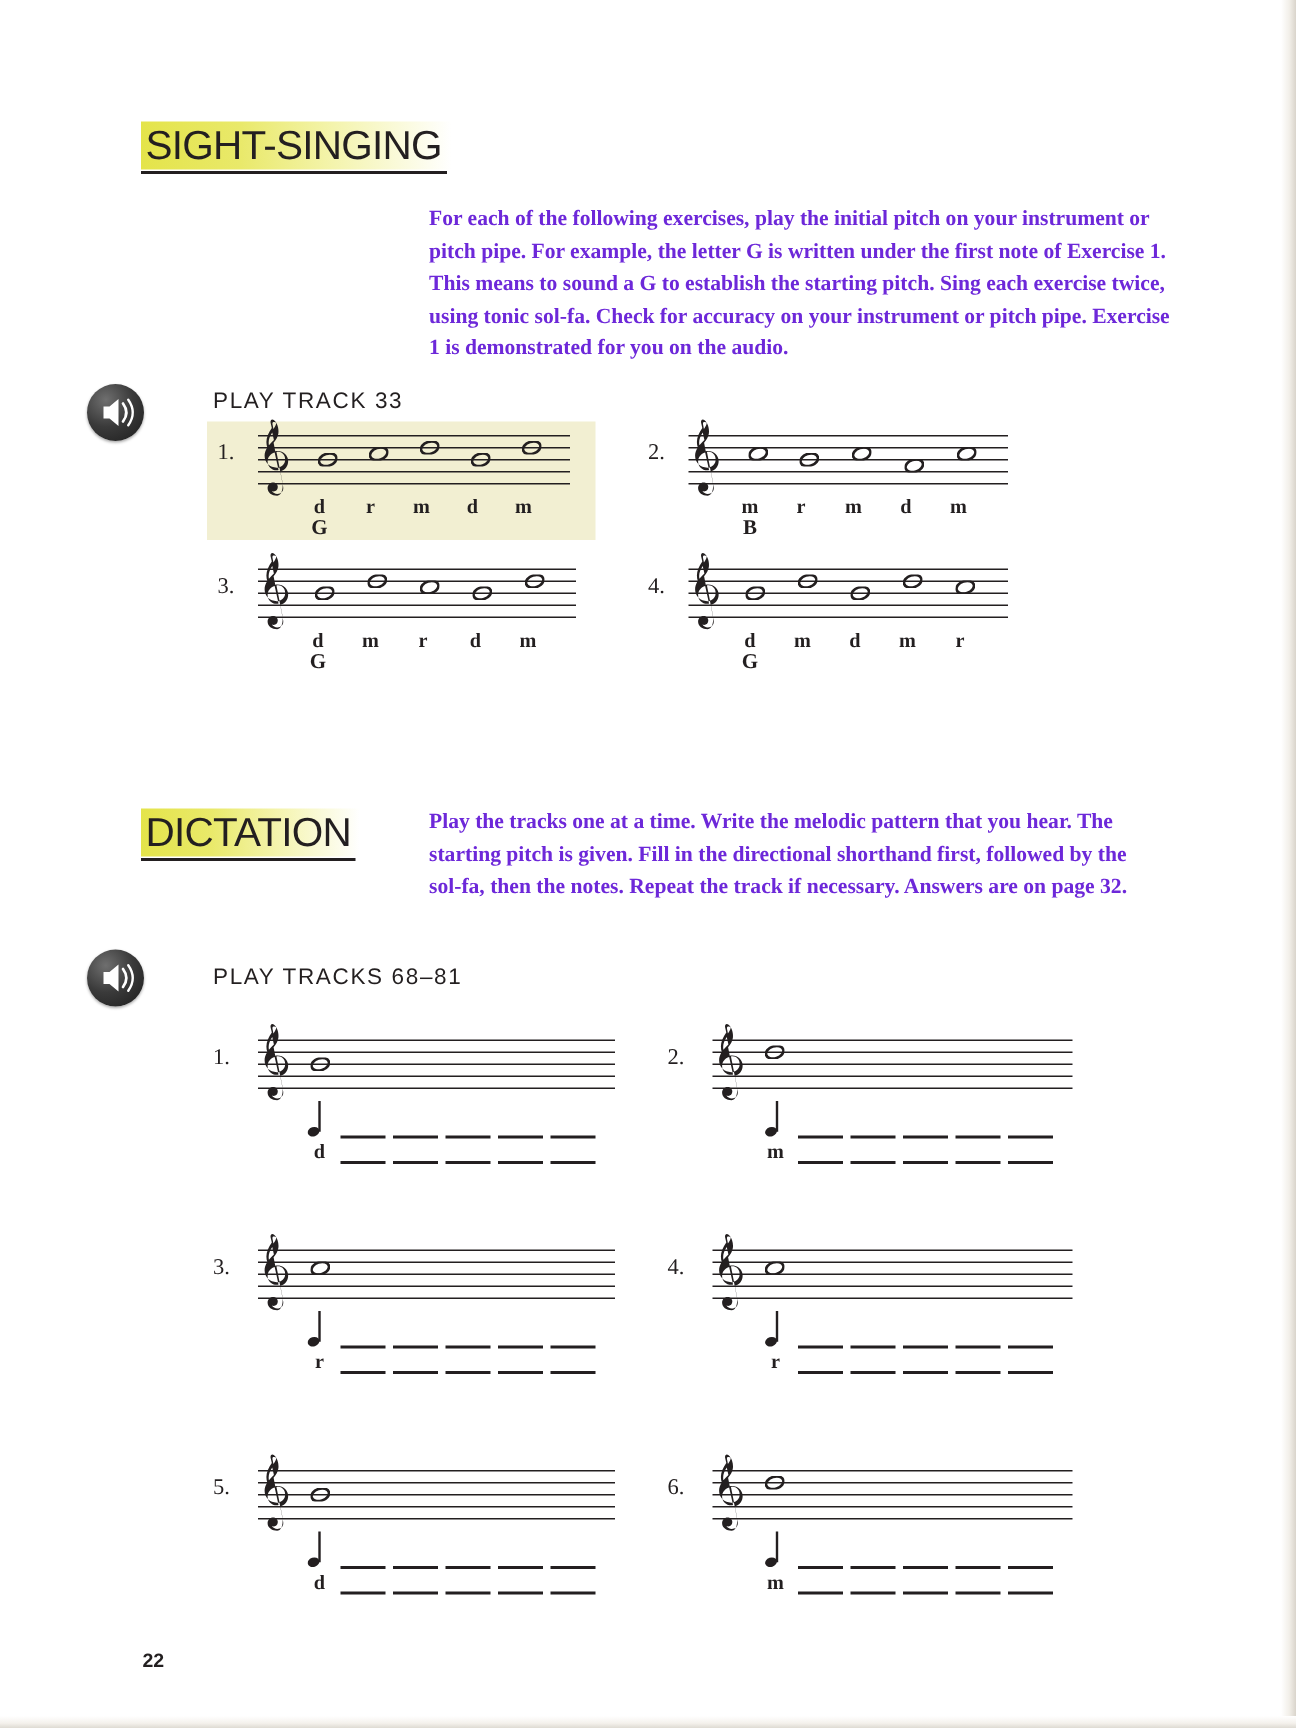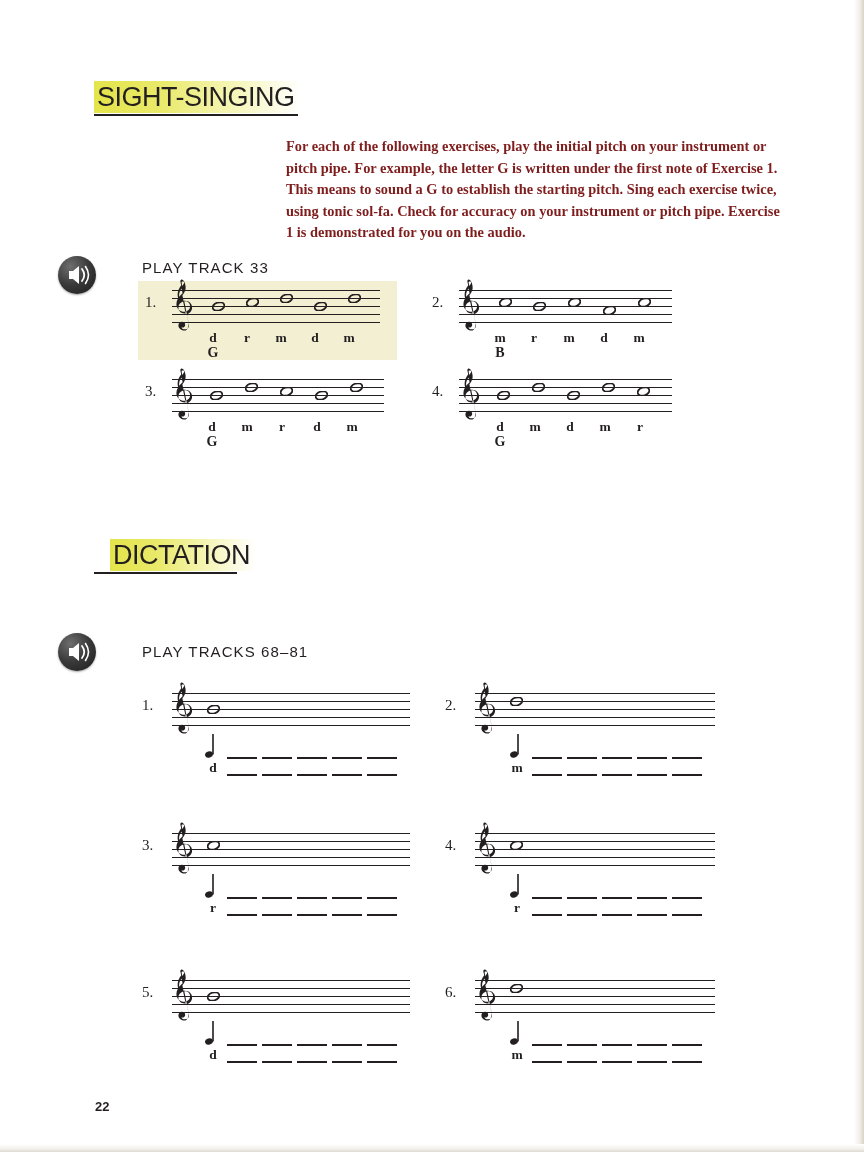--- a/index.html
+++ b/index.html
@@ -51,31 +51,31 @@
     height: 2px;
     background: #231f20;
     margin-top: 1px;
   }
 
   #sight-singing-heading { left: 94px; top: 81px; font-size: 27px; }
   #sight-singing-heading .hl { font-size: 27px; line-height: 30px; }
   #sight-singing-heading .rule { width: 204px; }
 
   #dictation-heading { left: 94px; top: 539px; font-size: 27px; }
-  #dictation-heading .hl { font-size: 27px; line-height: 30px; margin-left: 16px; }
+  #dictation-heading .hl { font-size: 27px; line-height: 30px; }
   #dictation-heading .rule { width: 143px; }
 
   
   .intro {
     position: absolute;
     font-family: "Liberation Serif", serif;
     font-weight: bold;
     font-size: 14.4px;
     line-height: 21.5px;
-    color: #7f1d1d;
+    color: #6d28d9;
   }
   #sight-singing-intro { left: 286px; top: 136px; width: 498px; }
   #dictation-intro { left: 286px; top: 538px; width: 480px; }
 
   
   .audio-cue { position: absolute; }
   .speaker-icon {
     position: absolute;
     width: 38px; height: 38px;
     border-radius: 50%;
@@ -382,20 +382,21 @@
     <div class="pitch-row" style="left:490px; top:434px; width:60px; height:16px;">
       <span class="pitch-letter" style="left:0px;">G</span>
     </div>
   </div>
 
   <div class="section-heading" id="dictation-heading">
     <span class="hl">DICTATION</span>
     <span class="rule"></span>
   </div>
 
+  <div class="intro" id="dictation-intro">Play the tracks one at a time. Write the melodic pattern that you hear. The starting pitch is given. Fill in the directional shorthand first, followed by the sol-fa, then the notes. Repeat the track if necessary. Answers are on page 32.</div>
 
   <div class="audio-cue" id="audio-cue-2">
     <div class="speaker-icon">
       <svg class="speaker-glyph" viewBox="0 0 38 38">
         <path d="M11 15 H15 L21 10 V28 L15 23 H11 Z" fill="#ffffff"></path>
         <path d="M24 13 Q28.5 19 24 25" stroke="#ffffff" stroke-width="1.8" fill="none" stroke-linecap="round"></path>
         <path d="M27.5 10.5 Q33.5 19 27.5 27.5" stroke="#ffffff" stroke-width="1.6" fill="none" stroke-linecap="round"></path>
       </svg>
     </div>
     <div class="track-label">PLAY TRACKS 68–81</div>

